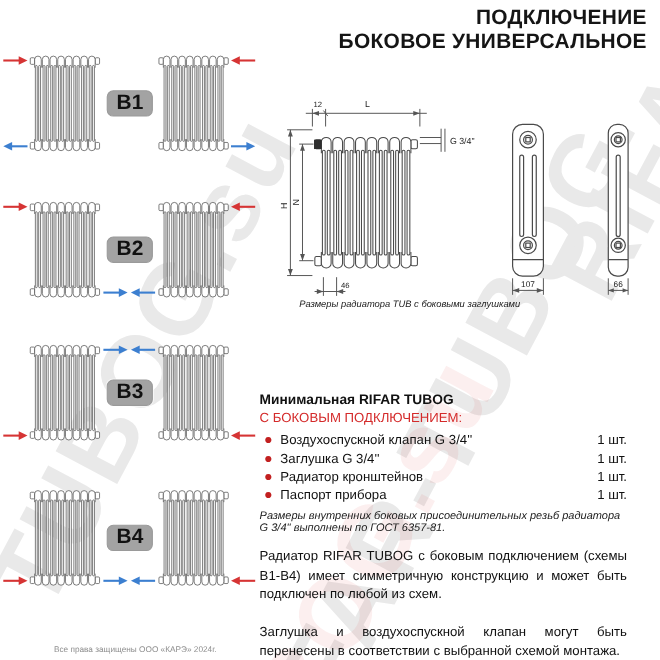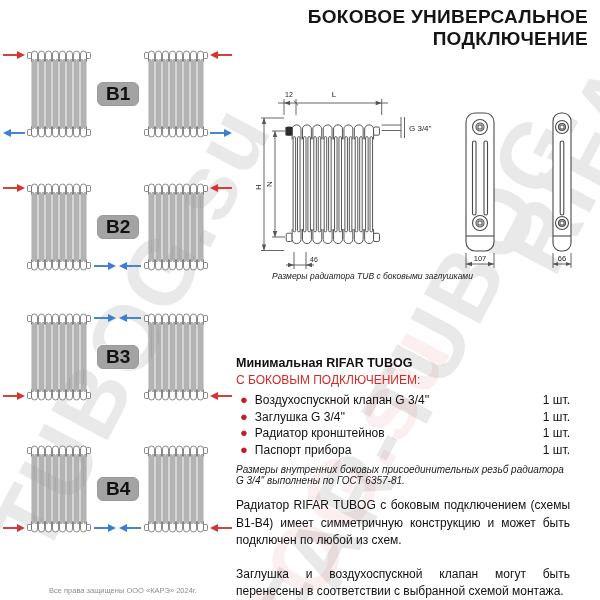--- a/index.html
+++ b/index.html
@@ -78,22 +78,22 @@
       <g id="arr">
         <line x1="0" y1="5" x2="15" y2="5" stroke="currentColor" stroke-width="1.9"></line>
         <path d="M14 1.1 L22 5 L14 8.9 Z" fill="currentColor" stroke="none"></path>
       </g>
     </defs>
   </svg>
 
   <div class="content">
 
     <div class="title">
+      <div>ПОДКЛЮЧЕНИЕ</div>
       <div>БОКОВОЕ УНИВЕРСАЛЬНОЕ</div>
-      <div>ПОДКЛЮЧЕНИЕ</div>
     </div>
 
     <div class="srow" style="top:46px">
       <svg class="rad" style="left:26px" viewBox="0 0 132 192">
           <use href="#rad-sym"></use>
         </svg>
       <svg class="rad" style="left:143px" viewBox="0 0 132 192">
           <use href="#rad-sym"></use>
         </svg>
       <div class="blabel">B1</div>

